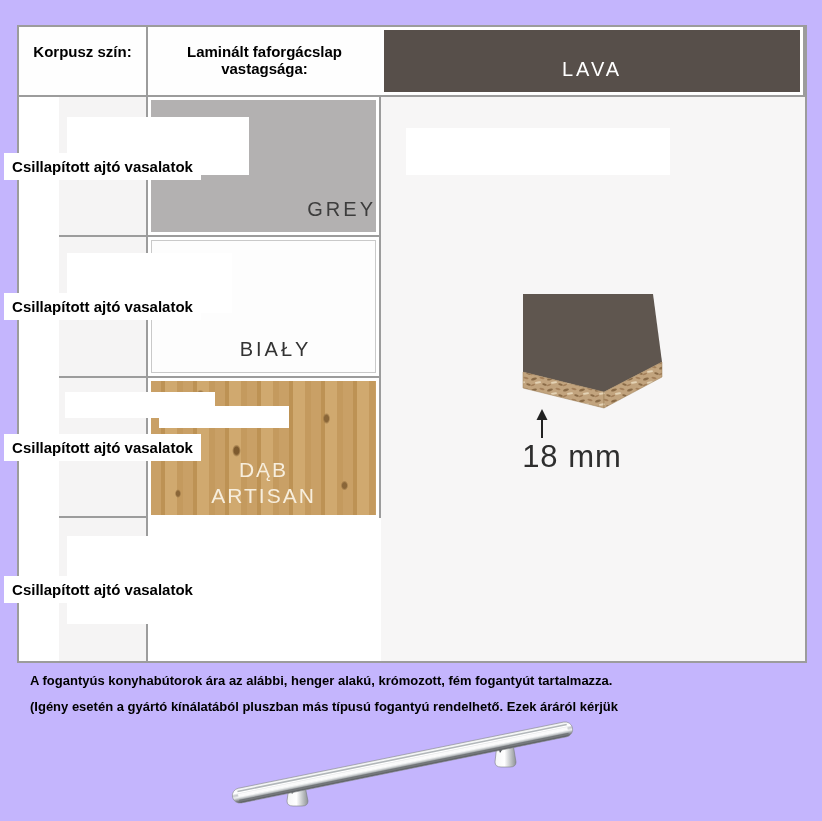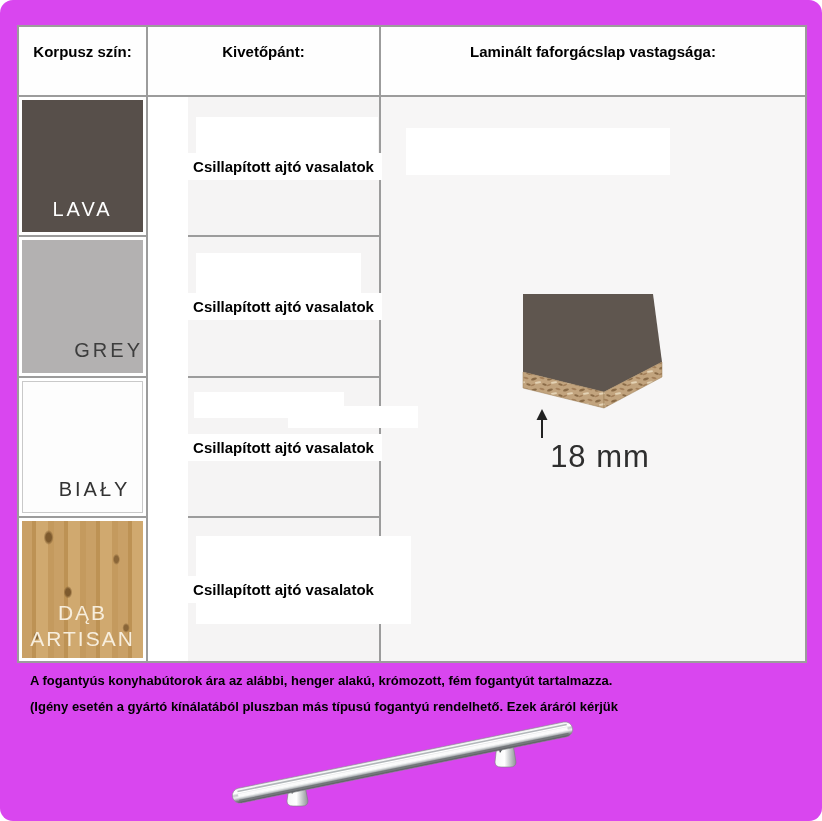--- a/index.html
+++ b/index.html
@@ -1,18 +1,18 @@
 <!DOCTYPE html>
 <html><head>
 <meta charset="utf-8">
 <style>
   html,body { margin:0; padding:0; background:#fff; }
   .canvas {
-    position:relative; width:822px; height:821px; background:#d946ef;
-    font-family:"Liberation Sans", sans-serif; color:#000; overflow:hidden;border-radius:13px;
+    position:relative; width:822px; height:821px; background:#c4b5fd;
+    font-family:"Liberation Sans", sans-serif; color:#000; overflow:hidden;
   }
 
   
   .spec-table {
     position:absolute; left:17px; top:25px; width:790px; height:638px;
     box-sizing:border-box; border:2px solid #9c9c9c;
     display:grid;
     grid-template-columns:129px 233px 1fr;
     grid-template-rows:70px 140px 141px 140px 1fr;
     background:#ffffff;
@@ -61,43 +61,40 @@
     position:relative; z-index:2; background:#ffffff; padding:5px 8px;
     font-size:15px; font-weight:bold; white-space:nowrap;
   }
   .patch { position:absolute; background:#ffffff; z-index:1; }
 
   .board-cell { background:#f7f6f6; }
   .board-cell .patch-top { left:25px; top:31px; width:264px; height:47px; }
   .board-svg { position:absolute; left:134px; top:191px; }
   .arrow-wrap { position:absolute; left:152px; top:312px; width:18px; height:30px; }
   .thickness-label {
-    position:absolute; left:132px; top:342px; width:174px; text-align:center;
+    position:absolute; left:104px; top:342px; width:174px; text-align:center;
     font-size:31px; color:#2e2e2e; letter-spacing:1px; font-weight:500;
   }
 
   
   .footer-text {
     position:absolute; left:30px; top:668px; width:780px;
     font-size:13px; font-weight:bold; line-height:26px; color:#000;
   }
   .handle-svg { position:absolute; left:225px; top:712px; }
 </style>
 </head>
 <body>
 
 <div class="canvas">
 
   <div class="spec-table">
 
     <div class="cell header-cell">
       <span>Korpusz szín:</span>
-    </div>
-    <div class="cell header-cell">
-      <span>Kivetőpánt:</span>
     </div>
     <div class="cell header-cell no-r">
       <span>Laminált faforgácslap vastagsága:</span>
     </div>
 
     <div class="cell swatch-cell">
       <div class="swatch swatch-lava" style="background-color: rgb(87, 79, 74);">
         <span class="swatch-label">LAVA</span>
       </div>
     </div>

